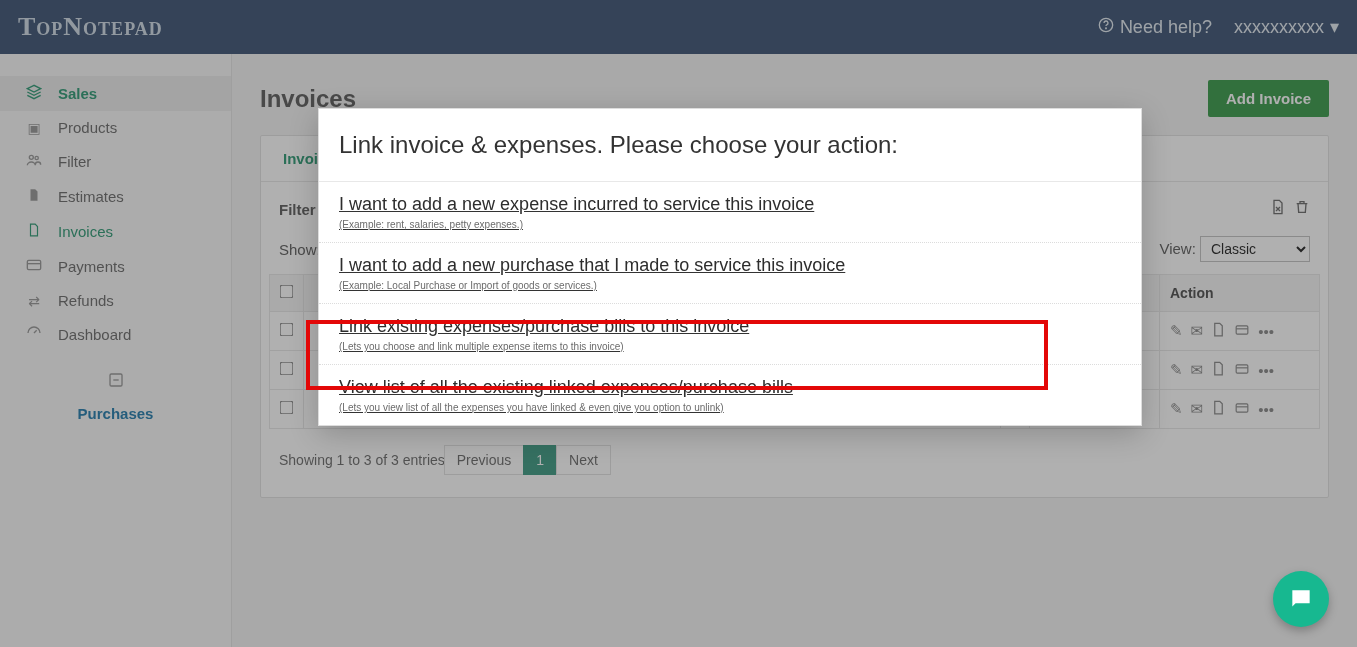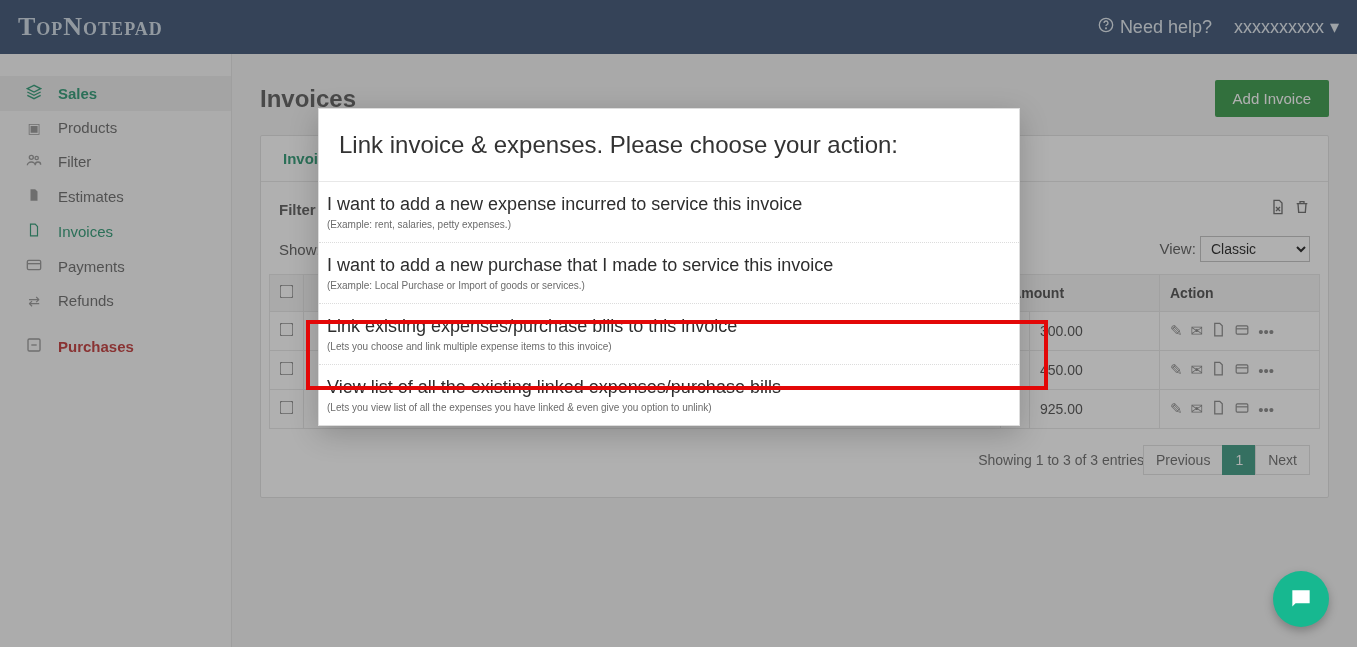--- a/index.html
+++ b/index.html
@@ -5,56 +5,56 @@
   * { box-sizing: border-box; margin: 0; padding: 0; }
   body { font-family: "Segoe UI", Arial, sans-serif; background: #f2f2f2; color: #333; width: 1357px; height: 647px; overflow: hidden; position: relative; }
   .topbar { background: #1f3a60; color: #fff; height: 54px; display: flex; align-items: center; padding: 0 18px; justify-content: space-between; }
   .brand { font-family: Georgia, "Times New Roman", serif; font-variant: small-caps; font-weight: bold; font-size: 26px; color: #c9d6e2; letter-spacing: 1px; }
   .top-right { display: flex; align-items: center; gap: 22px; font-size: 18px; color: #dfe7ef; }
   .top-right .help { display: flex; align-items: center; gap: 6px; cursor: pointer; }
   .top-right .user { display: flex; align-items: center; gap: 6px; cursor: pointer; }
   .layout { display: flex; height: calc(100% - 54px); }
   .sidebar { width: 232px; background: #f7f7f7; border-right: 1px solid #e0e0e0; padding-top: 22px; height: 100%; }
   .side-item { display: flex; align-items: center; gap: 14px; padding: 8px 24px; font-size: 15px; color: #555; cursor: pointer; }
-  .side-item.section { font-weight: 700; color: #b91c1c; margin-top: 12px; }
+  .side-item.section { font-weight: 700; color: #0369a1; margin-top: 12px; flex-direction: column; }
   .side-item.active { color: #0d8a5f; font-weight: 700; background: #eaeaea; }
   .side-item.current { color: #0d8a5f; }
   .side-item .icon { width: 20px; text-align: center; color: #888; font-size: 14px; }
   .side-item.active .icon, .side-item.current .icon { color: #0d8a5f; }
   .content { flex: 1; padding: 26px 28px; position: relative; }
   .page-head { display: flex; justify-content: space-between; align-items: center; margin-bottom: 18px; }
   .page-title { font-size: 24px; font-weight: 600; color: #444; }
-  .btn-add { background: #1b8a2f; color: #fff; border: none; padding: 10px 18px; font-size: 15px; font-weight: 400; border-radius: 2px; cursor: pointer; margin-left: 36px; }
+  .btn-add { background: #1b8a2f; color: #fff; border: none; padding: 10px 18px; font-size: 15px; font-weight: 700; border-radius: 2px; cursor: pointer; margin-left: 36px; }
   .panel { border: 1px solid #ddd; background: #fff; border-radius: 2px; }
   .tabs { border-bottom: 1px solid #e4e4e4; padding: 0 18px; }
   .tabs span { display:inline-block; padding: 14px 4px; font-size: 15px; color:#0d8a5f; font-weight:600; }
   .filter-row { padding: 16px 18px 10px; font-size: 15px; font-weight: 700; color: #444; display:flex; justify-content:space-between; align-items:center; }
   .filter-row .icons { display:flex; gap:8px; color:#555; font-size:16px; }
   .show-row { padding: 6px 18px 12px; font-size: 15px; color:#444; display:flex; justify-content:space-between; align-items:center; }
   .view-select { border:1px solid #bbb; background:#fff; font-size:14px; padding:3px 6px; width:110px; }
   table.data { width: calc(100% - 16px); margin: 0 8px; border-collapse: collapse; font-size: 14px; }
   table.data th, table.data td { border:1px solid #e3e3e3; padding:10px 10px; text-align:left; }
   table.data th { background:#f5f5f5; font-weight:700; color:#333; }
   td.amount-col { text-align:right; width:130px; }
   td.cur { width:28px; text-align:center; }
   td.chk { width:34px; text-align:center; }
   td.action-col { width:160px; color:#777; }
   .act-icons { display:flex; gap:8px; align-items:center; font-size:15px; }
-  .table-foot { display:flex; justify-content:flex-end; align-items:center; padding:16px 18px 22px; font-size:14px; color:#555; }
+  .table-foot { display:flex; justify-content:flex-start; align-items:center; padding:16px 18px 22px; font-size:14px; color:#555; }
   .pager { display:flex; }
   .pager div { border:1px solid #ddd; padding:6px 12px; margin-left:-1px; background:#fff; cursor:pointer; color:#555; }
   .pager div.active { background:#1f8a6f; color:#fff; border-color:#1f8a6f; }
   .chat-bubble { position:absolute; right:28px; bottom:20px; width:56px; height:56px; border-radius:50%; background:#17b890; display:flex; align-items:center; justify-content:center; box-shadow:0 4px 10px rgba(0,0,0,.25); cursor:pointer; }
   .chat-bubble svg { width:26px; height:26px; fill:#fff; }
 
   
   .overlay { position:absolute; inset:0; background:rgba(80,80,80,.45); }
-  .modal { position:absolute; left:318px; top:108px; width:702px; background:#fff; border:1px solid #ddd; box-shadow:0 8px 28px rgba(0,0,0,.2); }
+  .modal { position:absolute; left:318px; top:108px; width:824px; background:#fff; border:1px solid #ddd; box-shadow:0 8px 28px rgba(0,0,0,.2); }
   .modal-title { font-size:24px; color:#333; padding:22px 20px; border-bottom:1px solid #e8e8e8; font-weight:500; }
-  .modal-opt { padding:12px 8px; border-top:1px dotted #dcdcdc; cursor:pointer; }
+  .modal-opt { padding:12px 20px; border-top:1px dotted #dcdcdc; cursor:pointer;text-decoration:underline; }
   .modal-opt:first-of-type { border-top:none; }
   .modal-opt .big { font-size:18px; color:#2d2d2d; }
   .modal-opt .sub { font-size:10px; color:#6b6b6b; margin-top:4px; }
   .highlight { position:absolute; border:4px solid #e30707; pointer-events:none; }
 
   input[type=checkbox]{ transform:scale(1.05); }
 </style>
 </head>
 <body>
 
@@ -127,20 +127,29 @@
         <svg width="16" height="16" viewBox="0 0 24 24" fill="none" stroke="currentColor" stroke-width="2">
             <rect x="2" y="5" width="20" height="14" rx="2"></rect>
             <line x1="2" y1="10" x2="22" y2="10"></line>
           </svg>
       </span>
       <span>Payments</span>
     </div>
     <div class="side-item">
       <span class="icon">⇄</span>
       <span>Refunds</span>
+    </div>
+    <div class="side-item">
+      <span class="icon">
+        <svg width="16" height="16" viewBox="0 0 24 24" fill="none" stroke="currentColor" stroke-width="2">
+            <path d="M3 12a9 9 0 0 1 18 0"></path>
+            <line x1="12" y1="12" x2="16" y2="8"></line>
+          </svg>
+      </span>
+      <span>Dashboard</span>
     </div>
 
     <div class="side-item section">
       <span class="icon">
         <svg width="16" height="16" viewBox="0 0 24 24" fill="none" stroke="currentColor" stroke-width="2">
             <rect x="3" y="3" width="18" height="18" rx="2"></rect>
             <line x1="8" y1="12" x2="16" y2="12"></line>
           </svg>
       </span>
       <span>Purchases</span>

